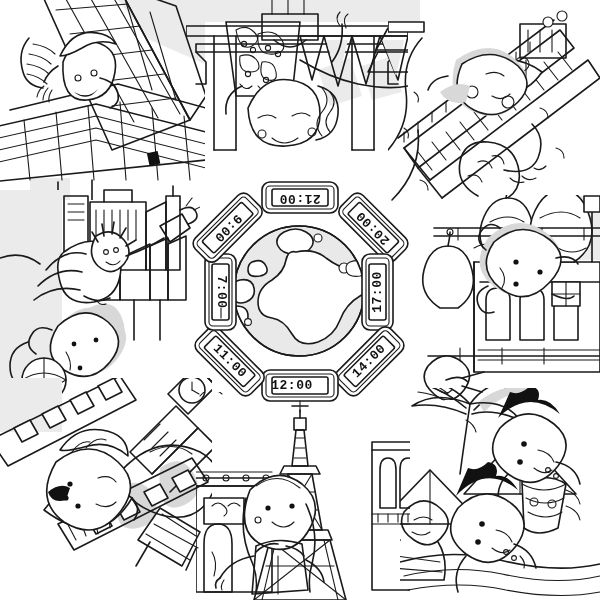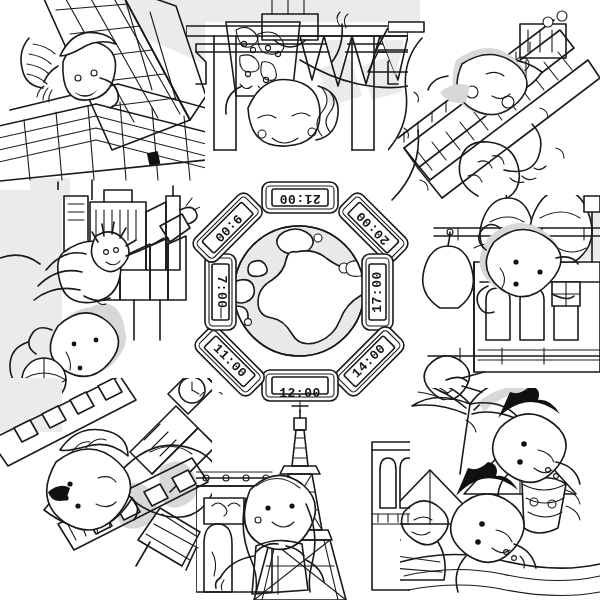--- a/index.html
+++ b/index.html
@@ -737,18 +737,18 @@
 
       <path class="oT" d="M300 401 L300 412"></path>
       <path class="oT" d="M221 308 L221 318"></path>
     </g>
   </svg>
 
   <div class="clock-label" style="left:300px;top:198px;transform:translate(-50%,-50%) rotate(180deg);font-size:13px;">21:00</div>
   <div class="clock-label" style="left:373px;top:228px;transform:translate(-50%,-50%) rotate(225deg);font-size:13px;">20:00</div>
   <div class="clock-label" style="left:377px;top:292px;transform:translate(-50%,-50%) rotate(270deg);font-size:13px;">17:00</div>
   <div class="clock-label" style="left:369px;top:361px;transform:translate(-50%,-50%) rotate(315deg);font-size:13px;">14:00</div>
-  <div class="clock-label" style="left:300px;top:385px;transform:translate(-50%,-50%) rotate(0deg);font-size:13px;margin-top:8px;">12:00</div>
+  <div class="clock-label" style="left:292px;top:385px;transform:translate(-50%,-50%) rotate(0deg);font-size:13px;">12:00</div>
   <div class="clock-label" style="left:230px;top:361px;transform:translate(-50%,-50%) rotate(45deg);font-size:13px;">11:00</div>
   <div class="clock-label" style="left:221px;top:292px;transform:translate(-50%,-50%) rotate(90deg);font-size:13px;">7:00</div>
   <div class="clock-label" style="left:228px;top:228px;transform:translate(-50%,-50%) rotate(135deg);font-size:13px;">9:00</div>
 
 </div>
 
 </body></html>

